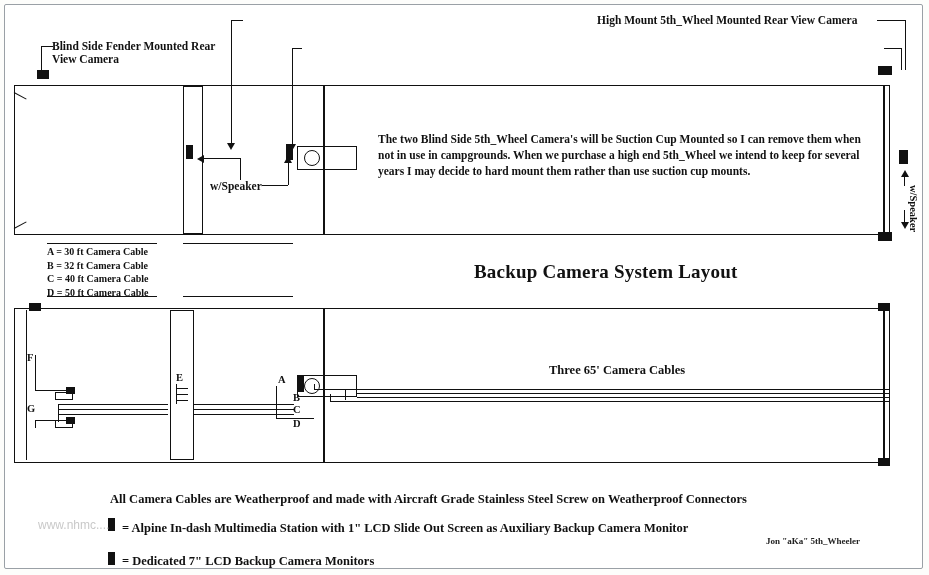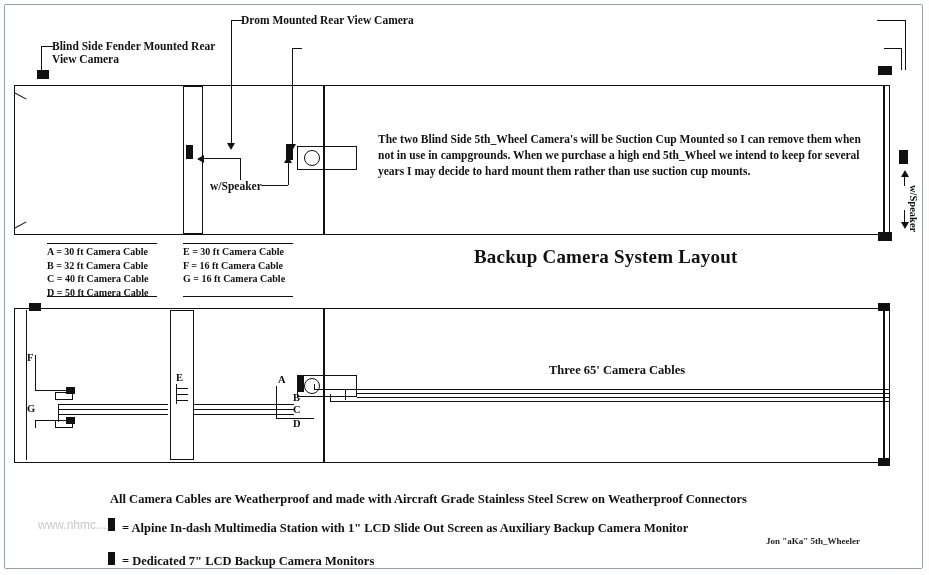--- a/index.html
+++ b/index.html
@@ -58,21 +58,21 @@
   .blk{position:absolute;background:#111;}
 </style>
 </head>
 <body>
 
 <div id="stage">
   <div class="frame"></div>
 
   <div class="lbl w" style="left:52px;top:40px;width:180px;">Blind Side Fender Mounted
 Rear View Camera</div>
-  <div class="lbl" style="left:241px;top:14px;">Drom Mounted Rear View Camera</div>
+  <div class="lbl" style="left:597px;top:14px;">High Mount 5th_Wheel Mounted Rear View Camera</div>
 
   <div class="h" style="left:41px;top:46px;width:12px;"></div>
   <div class="v" style="left:41px;top:46px;height:26px;"></div>
   <div class="arrowhead ah-down" style="left:37px;top:70px;"></div>
 
   <div class="h" style="left:231px;top:20px;width:12px;"></div>
   <div class="v" style="left:231px;top:20px;height:125px;"></div>
   <div class="arrowhead ah-down" style="left:227px;top:143px;"></div>
 
   <div class="h" style="left:292px;top:48px;width:10px;"></div>
@@ -121,31 +121,26 @@
   <div class="v" style="left:904px;top:210px;height:13px;"></div>
 
   <div class="note" style="left:378px;top:131px;width:496px;">The two Blind Side 5th_Wheel Camera's will be Suction Cup Mounted so I can remove them when not in use in campgrounds.  When we purchase a high end 5th_Wheel we intend to keep for several years I may decide to hard mount them rather than use suction cup mounts.</div>
 
   <div class="cablelist" style="left:47px;top:245px;">
     <div>A = 30 ft Camera Cable</div>
     <div>B = 32 ft Camera Cable</div>
     <div>C = 40 ft Camera Cable</div>
     <div>D = 50 ft Camera Cable</div>
   </div>
-  <div class="cablelist" style="left:183px;top:245px;">
-    <div>E = 30 ft Camera Cable</div>
-    <div>F = 16 ft Camera Cable</div>
-    <div>G = 16 ft Camera Cable</div>
-  </div>
   <div class="h" style="left:47px;top:243px;width:110px;"></div>
   <div class="h" style="left:47px;top:296px;width:110px;"></div>
   <div class="h" style="left:183px;top:243px;width:110px;"></div>
   <div class="h" style="left:183px;top:296px;width:110px;"></div>
 
-  <div class="title" style="left:474px;top:246px;">Backup Camera System Layout</div>
+  <div class="title" style="left:474px;top:261px;">Backup Camera System Layout</div>
 
   <div class="box" style="left:14px;top:308px;width:310px;height:155px;"></div>
   <div class="box" style="left:324px;top:308px;width:566px;height:155px;"></div>
   <div class="v2" style="left:883px;top:308px;height:155px;"></div>
 
   <div class="box" style="left:170px;top:310px;width:24px;height:150px;"></div>
   <div class="v" style="left:26px;top:310px;height:150px;"></div>
 
   <div class="blk" style="left:29px;top:303px;width:12px;height:8px;"></div>
   <div class="blk" style="left:878px;top:303px;width:12px;height:8px;"></div>

